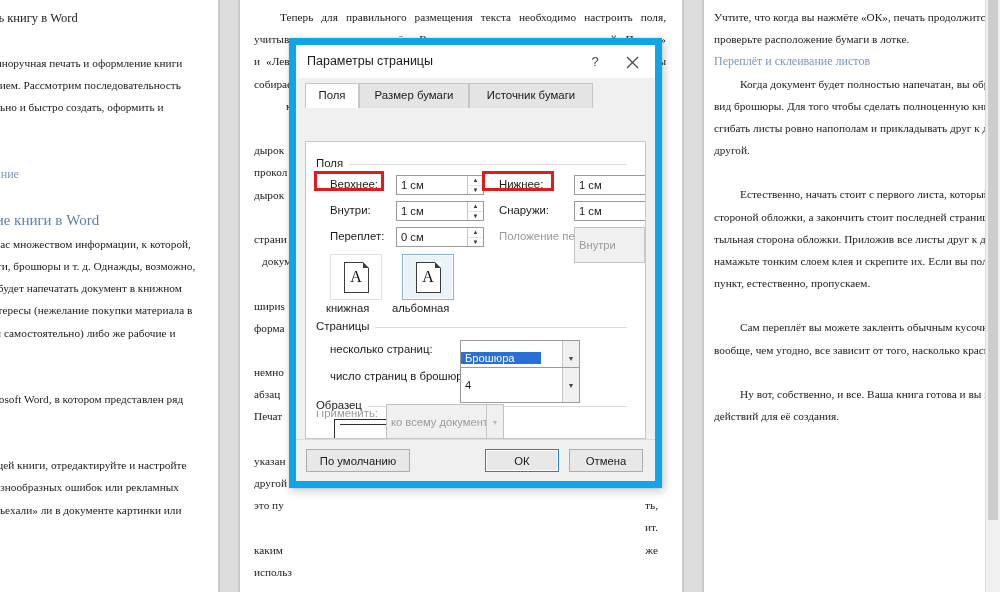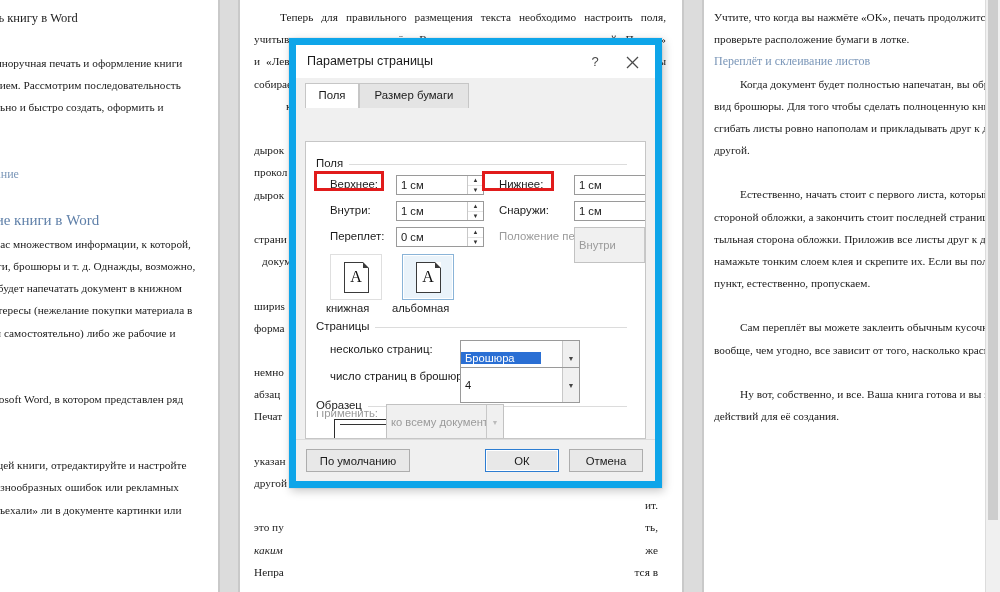--- a/index.html
+++ b/index.html
@@ -339,34 +339,30 @@
         </div>
         <div style="position: relative; height: 22.2px;">
           <span class="ptext" style="position: absolute; left: 0px; top: 0px;">указан</span>
           <span class="ptext" style="position: absolute; right: 8px; top: 0px;">на</span>
         </div>
         <div style="position: relative; height: 22.2px;">
           <span class="ptext" style="position: absolute; left: 0px; top: 0px;">другой</span>
           <span class="ptext" style="position: absolute; right: 8px; top: 0px;"></span>
         </div>
         <div style="position: relative; height: 22.2px;">
+          <span class="ptext" style="position: absolute; left: 0px; top: 0px;">это пу</span>
+          <span class="ptext" style="position: absolute; right: 8px; top: 0px;">ть,</span>
+        </div>
+        <div style="position: relative; height: 22.2px;">
           <span class="ptext" style="position: absolute; left: 0px; top: 0px;"></span>
           <span class="ptext" style="position: absolute; right: 8px; top: 0px;">ит.</span>
         </div>
         <div style="position: relative; height: 22.2px;">
-          <span class="ptext" style="position: absolute; left: 0px; top: 0px;">это пу</span>
-          <span class="ptext" style="position: absolute; right: 8px; top: 0px;">ть,</span>
-        </div>
-        <div style="position: relative; height: 22.2px;">
-          <span class="ptext" style="position: absolute; left: 0px; top: 0px; font-style: italic;">каким</span>
+          <span class="ptext" style="position: absolute; left: 0px; top: 0px;">каким</span>
           <span class="ptext" style="position: absolute; right: 8px; top: 0px;">же</span>
-        </div>
-        <div style="position: relative; height: 22.2px;">
-          <span class="ptext" style="position: absolute; left: 0px; top: 0px;">Непра</span>
-          <span class="ptext" style="position: absolute; right: 8px; top: 0px;">тся в</span>
         </div>
         <div style="position: relative; height: 22.2px;">
           <span class="ptext" style="position: absolute; left: 0px; top: 0px;">использ</span>
           <span class="ptext" style="position: absolute; right: 8px; top: 0px;"></span>
         </div>
       </div>
 
   </div>
 
   <div class="col right">
@@ -409,20 +405,21 @@
         <line x1="12" y1="1" x2="1" y2="12" stroke="#4a4a4a" stroke-width="1.2"></line>
       </svg>
     </div>
   </div>
 
   <div class="dlg-body">
 
     <div class="tabs">
       <div class="tab t1 active">Поля</div>
       <div class="tab t2">Размер бумаги</div>
+      <div class="tab t3">Источник бумаги</div>
     </div>
 
     <div class="tabpanel">
       <div style="padding:6px 10px 0 10px; position:relative; height:100%;">
 
         <div class="grp" style="height:12px;">
           <div class="grp-rule"></div>
           <div class="grp-label" style="left:0;">Поля</div>
         </div>
 

